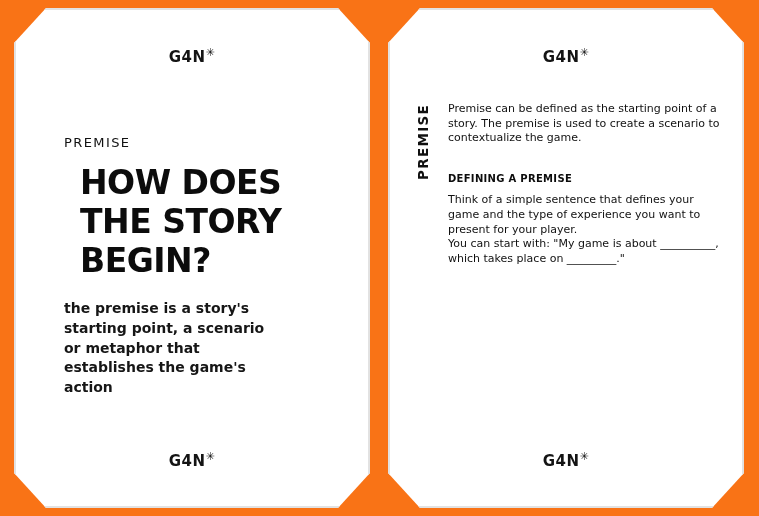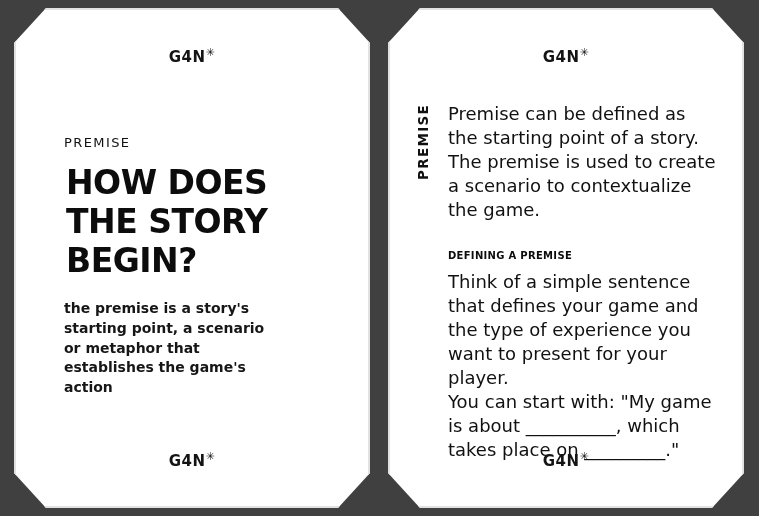--- a/index.html
+++ b/index.html
@@ -10,21 +10,21 @@
   body {
     width: 759px;
     height: 516px;
     font-family: "DejaVu Sans", sans-serif;
     overflow: hidden;
   }
   .board {
     position: relative;
     width: 759px;
     height: 516px;
-    background: #404040;
+    background: #f97316;
   }
 
   
   .card {
     position: absolute;
     background: #ffffff;
     border: 2px solid #e2e2e2;
     box-sizing: border-box;
     -webkit-clip-path: polygon(9% 0%, 91% 0%, 100% 7%, 100% 93%, 91% 100%, 9% 100%, 0% 93%, 0% 7%);
     clip-path: polygon(9% 0%, 91% 0%, 100% 7%, 100% 93%, 91% 100%, 9% 100%, 0% 93%, 0% 7%);
@@ -84,21 +84,21 @@
     margin-bottom: 14px;
   }
   .headline {
     font-family: "DejaVu Sans", sans-serif;
     font-weight: bold;
     font-size: 33px;
     line-height: 1.18;
     letter-spacing: -0.5px;
     color: #0c0c0c;
     text-transform: uppercase;
-    margin: 0 0 18px 2px;
+    margin: 0 0 18px 16px;
     max-width: 230px;
   }
   .subtext {
     font-family: "DejaVu Sans", sans-serif;
     font-size: 14px;
     line-height: 1.42;
     color: #161616;
     max-width: 205px;
     font-weight: bold;
   }
@@ -120,21 +120,21 @@
     top: 170px;
   }
   .back-body {
     position: absolute;
     left: 58px;
     top: 92px;
     width: 272px;
   }
   .para {
     font-family: "DejaVu Sans", sans-serif;
-    font-size: 18px;
+    font-size: 11px;
     line-height: 1.34;
     color: #111111;
     margin: 0 0 0 0;
   }
   .para + .para {
     margin-top: 0px;
   }
   .section-heading {
     font-family: "DejaVu Sans", sans-serif;
     font-weight: bold;

